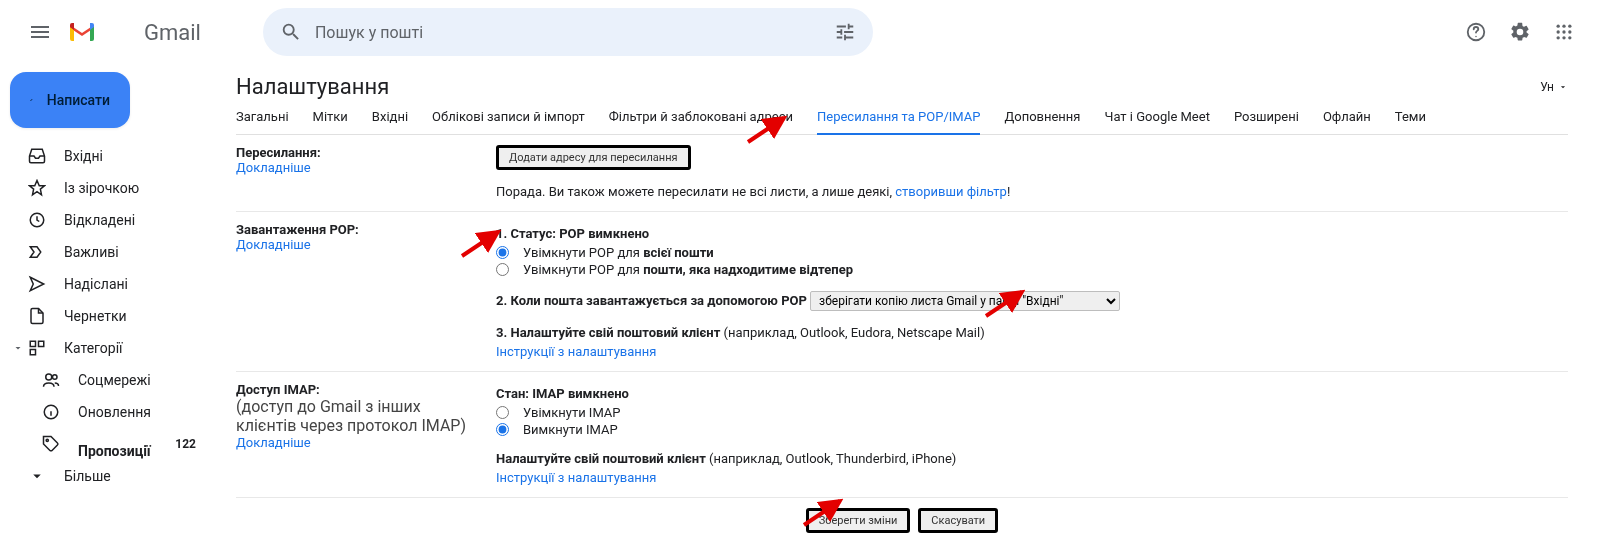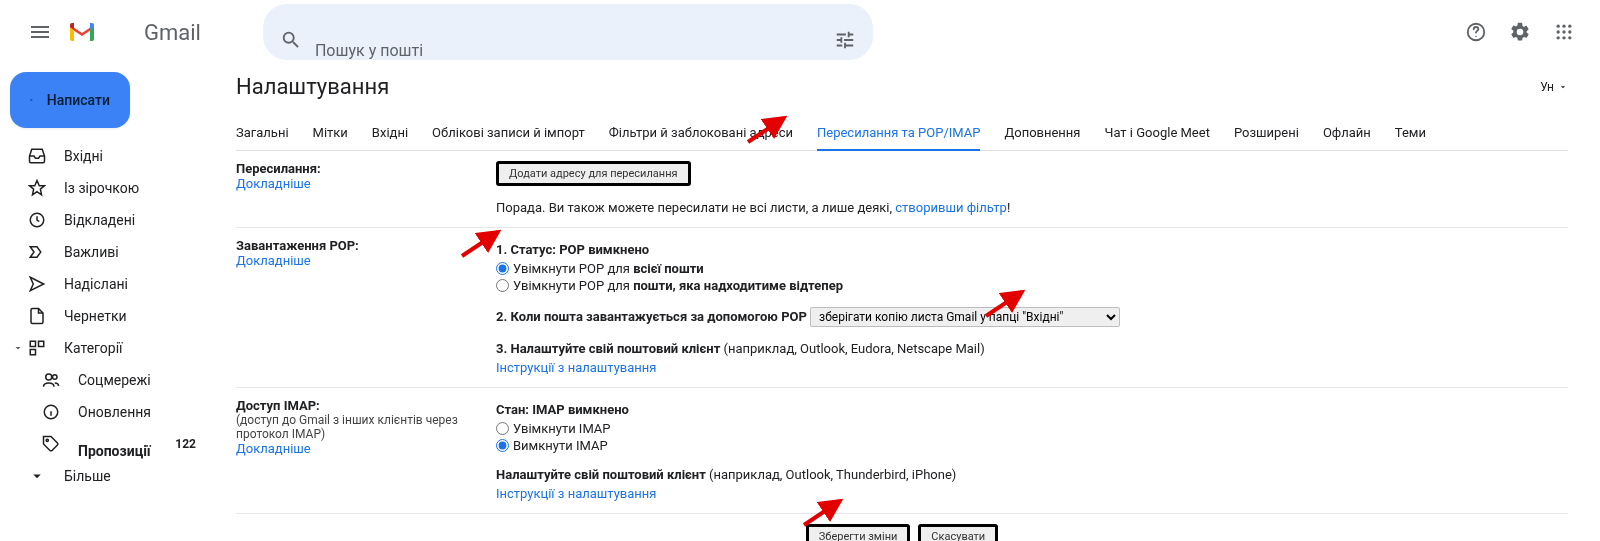--- a/index.html
+++ b/index.html
@@ -2,60 +2,60 @@
 <html><head>
 <meta charset="utf-8">
 <style>
 * { margin:0; padding:0; box-sizing:border-box; font-family:'Google Sans',Roboto,Arial,sans-serif; }
 body { background:#fff; color:#202124; font-size:14px; width:1600px; height:541px; overflow:hidden; position:relative; }
 .header { height:64px; display:flex; align-items:center; padding:0 16px; }
 .menu-btn { width:48px; height:48px; display:flex; align-items:center; justify-content:center; border-radius:50%; cursor:pointer; }
 .logo { display:flex; align-items:center; margin-left:4px;gap:44px; }
 .logo-text { font-size:22px; color:#5f6368; margin-left:4px; font-weight:400; }
 .search-wrap { flex:0 0 auto; margin-left:62px; width:610px; }
-.search-bar { height:56px; background:#eaf1fb; border-radius:24px; display:flex; align-items:flex-end; padding:0 8px; }
+.search-bar { height:48px; background:#eaf1fb; border-radius:24px; display:flex; align-items:center; padding:0 8px; }
 .search-icon, .tune-icon { width:40px; height:40px; display:flex; align-items:center; justify-content:center; border-radius:50%; cursor:pointer; color:#5f6368; }
 .search-input { flex:1; border:none; background:transparent; font-size:16px; outline:none; color:#202124; padding:0 4px; }
 .search-input::placeholder { color:#5f6368; }
 .header-right { margin-left:auto; display:flex; align-items:center; gap:4px; }
 .hdr-icon { width:40px; height:40px; display:flex; align-items:center; justify-content:center; border-radius:50%; cursor:pointer; color:#5f6368; }
 .layout { display:flex; height:calc(541px - 64px); }
 .sidebar { width:216px; padding:8px 0 0 8px; flex-shrink:0; }
 .compose { background:#3b82f6; border-radius:16px; height:56px; width:120px; display:flex; align-items:center; padding:0 20px; gap:14px; cursor:pointer; margin:0 0 12px 2px; box-shadow:0 1px 3px rgba(0,0,0,0.08); }
 .compose-text { font-size:14px; color:#001d35; font-weight:500; }
 .nav-item { height:32px; border-radius:0 16px 16px 0; display:flex; align-items:center; padding:0 12px 0 20px; gap:18px; cursor:pointer; color:#202124; margin-right:8px; position:relative; }
 .nav-item.indent { padding-left:34px; }
 .nav-label { font-size:14px; flex:1; }
 .nav-item.bold .nav-label { font-weight:700;margin-top:13px; }
 .nav-badge { font-size:12px; color:#202124; }
 .nav-caret { position:absolute; left:2px; width:16px; height:16px; display:flex; align-items:center; justify-content:center; color:#5f6368; }
 .labels-header { display:flex; align-items:center; justify-content:space-between; padding:0 16px 0 20px; height:34px; margin-top:12px; }
 .plus-btn { width:28px; height:28px; display:flex; align-items:center; justify-content:center; cursor:pointer; color:#444; }
 .main { flex:1; overflow-y:auto; padding:10px 32px 0 20px; }
-.main-head { display:flex; align-items:center; justify-content:space-between; margin-bottom:18px;text-align:right; }
+.main-head { display:flex; align-items:center; justify-content:space-between; margin-bottom:2px;text-align:right; }
 .main-title { font-size:22px; font-weight:400; }
 .lang-sel { font-size:12px; color:#202124; display:flex; align-items:center; gap:4px; cursor:pointer; }
 .tabs { display:flex; gap:24px; border-bottom:1px solid #e0e0e0; margin-bottom:0; }
 .tab { font-size:13px; color:#1a73e8; padding:8px 0 10px; cursor:pointer; position:relative; }
 .tab.inactive { color:#202124; }
 .tab.active { color:#1a73e8; }
 .tab.active::after { content:''; position:absolute; left:0; right:0; bottom:-1px; height:2px; background:#1a73e8; }
 .settings-body { font-size:13px; }
 .row { display:flex; border-bottom:1px solid #e8e8e8; padding:10px 0 12px; }
 .row:last-child { border-bottom:none; }
 .lcol { width:260px; flex-shrink:0; padding-right:20px; }
 .lcol-title { font-weight:700; }
-.lcol-sub { font-size:12px; color:#444; }
+.lcol-sub { font-size:16px; color:#444; }
 .learn { color:#1a73e8; text-decoration:none; font-size:13px; cursor:pointer; }
 .rcol { flex:1; }
 .btn-small { background:#efefef; border:3px solid #000000; border-radius:3px; padding:3px 10px; font-size:11px; cursor:pointer; color:#333; }
 .tip-line { margin-top:14px; font-size:13px; color:#202124; }
 .link { color:#1a73e8; cursor:pointer; }
 .bold { font-weight:700; }
-.opt-line { display:flex; align-items:center; gap:4px; font-size:13px; margin:2px 0; }
+.opt-line { display:flex; align-items:center; gap:14px; font-size:13px; margin:2px 0; }
 .opt-line input[type=radio] { accent-color:#1a73e8; cursor:pointer; }
 .step { margin:4px 0; }
 .select-pop { border:1px solid #bdbdbd; border-radius:2px; font-size:12px; padding:1px 4px; width:310px; background:#efefef; cursor:pointer; }
 .bottom-btns { display:flex; justify-content:center; gap:8px; padding:10px 0 20px; }
 .arrow { position:absolute; pointer-events:none; z-index:50; }
 .arrow svg { display:block; }
 </style>
 </head>
 <body>
 

